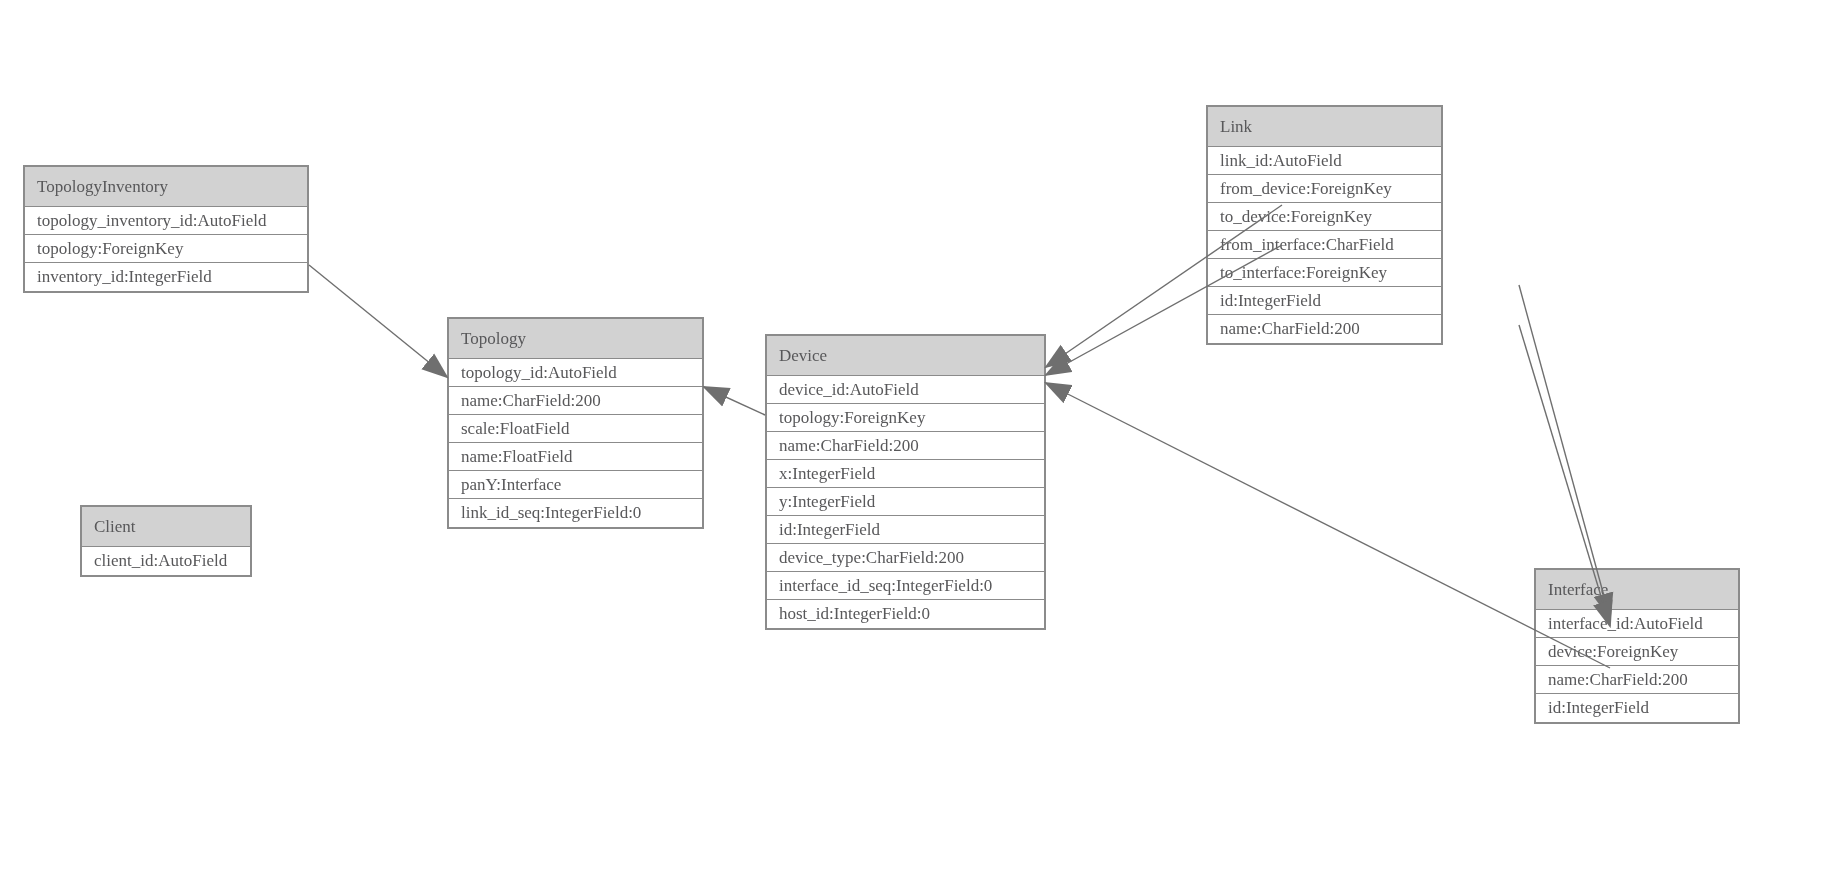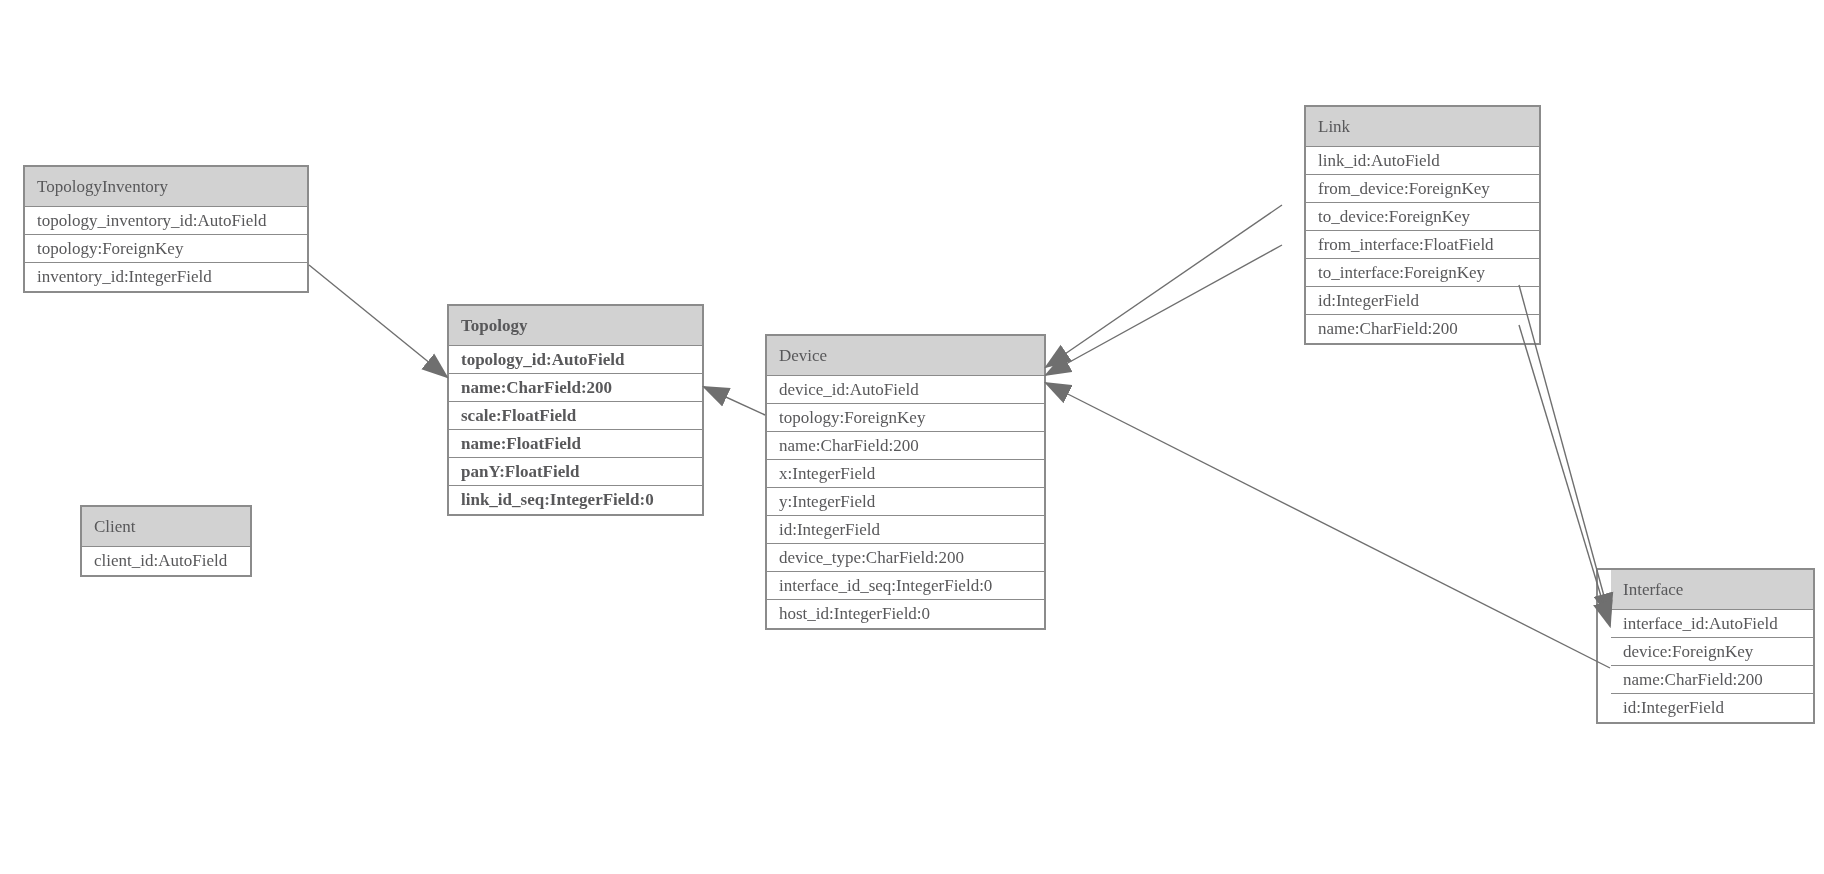--- a/index.html
+++ b/index.html
@@ -90,56 +90,56 @@
         <line x1="1519" y1="325" x2="1610" y2="626" stroke="#6f6f6f" stroke-width="1.4" marker-end="url(#arrowhead)"></line>
       </g>
   </svg>
   <div id="entities">
       <div class="entity" style="left: 23px; top: 165px; width: 282px;">
         <div class="entity-header">TopologyInventory</div>
         <div class="entity-row">topology_inventory_id:AutoField</div>
         <div class="entity-row">topology:ForeignKey</div>
         <div class="entity-row">inventory_id:IntegerField</div>
       </div>
-      <div class="entity" style="left: 447px; top: 304px; width: 253px; font-weight: bold;">
+      <div class="entity" style="left: 447px; top: 317px; width: 253px;">
         <div class="entity-header">Topology</div>
         <div class="entity-row">topology_id:AutoField</div>
         <div class="entity-row">name:CharField:200</div>
         <div class="entity-row">scale:FloatField</div>
         <div class="entity-row">name:FloatField</div>
-        <div class="entity-row">panY:FloatField</div>
+        <div class="entity-row">panY:Interface</div>
         <div class="entity-row">link_id_seq:IntegerField:0</div>
       </div>
       <div class="entity" style="left: 80px; top: 505px; width: 168px;">
         <div class="entity-header">Client</div>
         <div class="entity-row">client_id:AutoField</div>
       </div>
       <div class="entity" style="left: 765px; top: 315px; width: 277px; margin-top: 19px;">
         <div class="entity-header">Device</div>
         <div class="entity-row">device_id:AutoField</div>
         <div class="entity-row">topology:ForeignKey</div>
         <div class="entity-row">name:CharField:200</div>
         <div class="entity-row">x:IntegerField</div>
         <div class="entity-row">y:IntegerField</div>
         <div class="entity-row">id:IntegerField</div>
         <div class="entity-row">device_type:CharField:200</div>
         <div class="entity-row">interface_id_seq:IntegerField:0</div>
         <div class="entity-row">host_id:IntegerField:0</div>
       </div>
-      <div class="entity" style="left: 1304px; top: 105px; width: 233px; text-align: center;">
+      <div class="entity" style="left: 1206px; top: 105px; width: 233px; text-align: center;">
         <div class="entity-header">Link</div>
         <div class="entity-row">link_id:AutoField</div>
         <div class="entity-row">from_device:ForeignKey</div>
         <div class="entity-row">to_device:ForeignKey</div>
-        <div class="entity-row">from_interface:FloatField</div>
+        <div class="entity-row">from_interface:CharField</div>
         <div class="entity-row">to_interface:ForeignKey</div>
         <div class="entity-row">id:IntegerField</div>
         <div class="entity-row">name:CharField:200</div>
       </div>
-      <div class="entity" style="left: 1596px; top: 568px; width: 202px; padding-left: 13px;">
+      <div class="entity" style="left: 1534px; top: 568px; width: 202px;">
         <div class="entity-header">Interface</div>
         <div class="entity-row">interface_id:AutoField</div>
         <div class="entity-row">device:ForeignKey</div>
         <div class="entity-row">name:CharField:200</div>
         <div class="entity-row">id:IntegerField</div>
       </div>
     </div>
 </div>
 
 </body></html>

